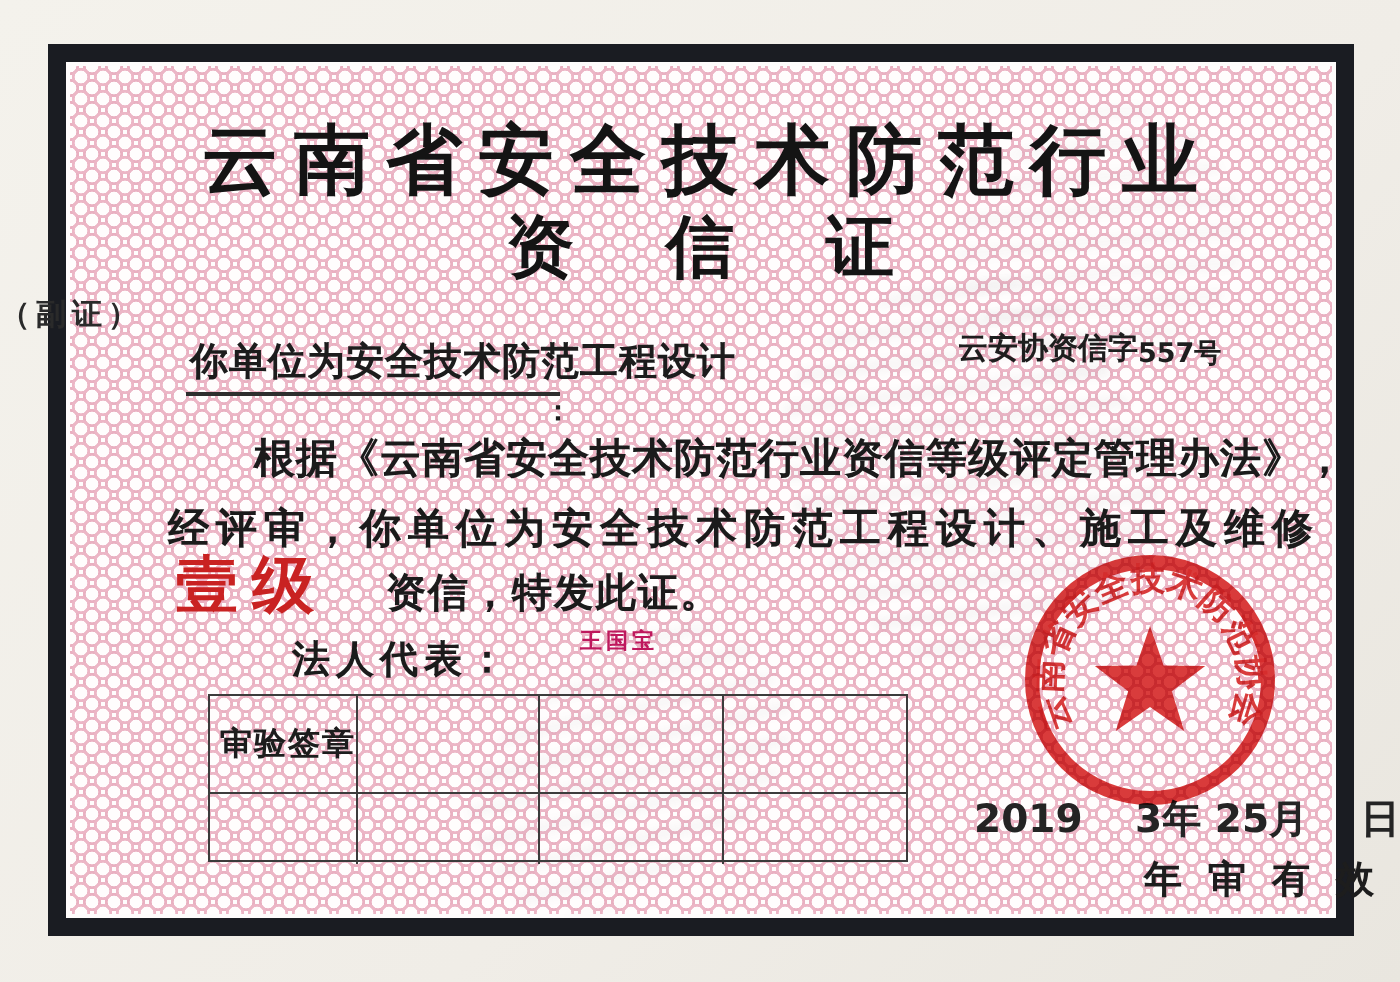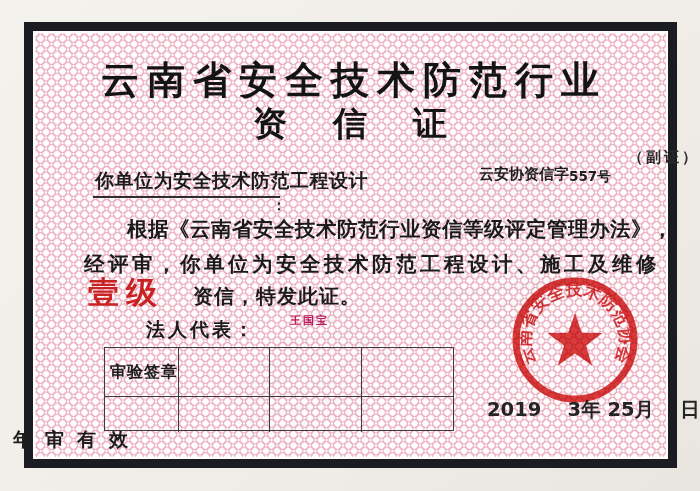--- a/index.html
+++ b/index.html
@@ -30,21 +30,21 @@
     left:0;top:55px;width:700px;text-align:center;
     font-size:38px;font-weight:900;color:#141414;
     letter-spacing:8px;padding-left:8px;box-sizing:border-box;
   }
   .title2{
     left:0;top:101px;width:700px;text-align:center;
     font-size:34px;font-weight:900;color:#141414;
     letter-spacing:46px;padding-left:46px;box-sizing:border-box;
   }
   .subtitle{
-    left:0;top:148px;width:700px;text-align:right;
+    left:0;top:148px;width:700px;text-align:left;
     font-size:15px;font-weight:600;color:#2a2a2a;letter-spacing:3px;
   }
   .company{
     left:95px;top:168px;font-size:19px;font-weight:700;color:#1c1c1c;letter-spacing:0.5px;
   }
   .certno{
     left:479px;top:165px;font-size:15px;font-weight:700;color:#1e1e1e;
   }
   .certno .num{font-size:13.5px;position:relative;top:2px;}
   .company-underline{
@@ -84,21 +84,21 @@
     display:flex;align-items:center;padding-left:5px;box-sizing:border-box;
   }
   .review-table .cell:nth-child(4n){border-right:none;}
   .review-table .cell.last-row{border-bottom:none;}
   .row-label{font-size:16px;font-weight:700;color:#1d1d1d;letter-spacing:1px;}
   .date-line{
     left:487px;top:396px;font-size:19.5px;font-weight:600;color:#242424;
     white-space:pre;z-index:4;
   }
   .footer{
-    left:0;top:427px;width:700px;text-align:left;
+    left:0;top:427px;width:700px;text-align:right;
     font-size:19px;font-weight:700;color:#1d1d1d;
     letter-spacing:13px;padding-left:13px;box-sizing:border-box;
   }
   .seal{
     left:507px;top:272px;width:136px;height:136px;z-index:5;
     mix-blend-mode:multiply;opacity:0.95;
   }
   
   .ghost{
     background:repeating-linear-gradient(25deg,rgba(120,120,125,0.35) 0 6px,rgba(120,120,125,0) 6px 16px);

